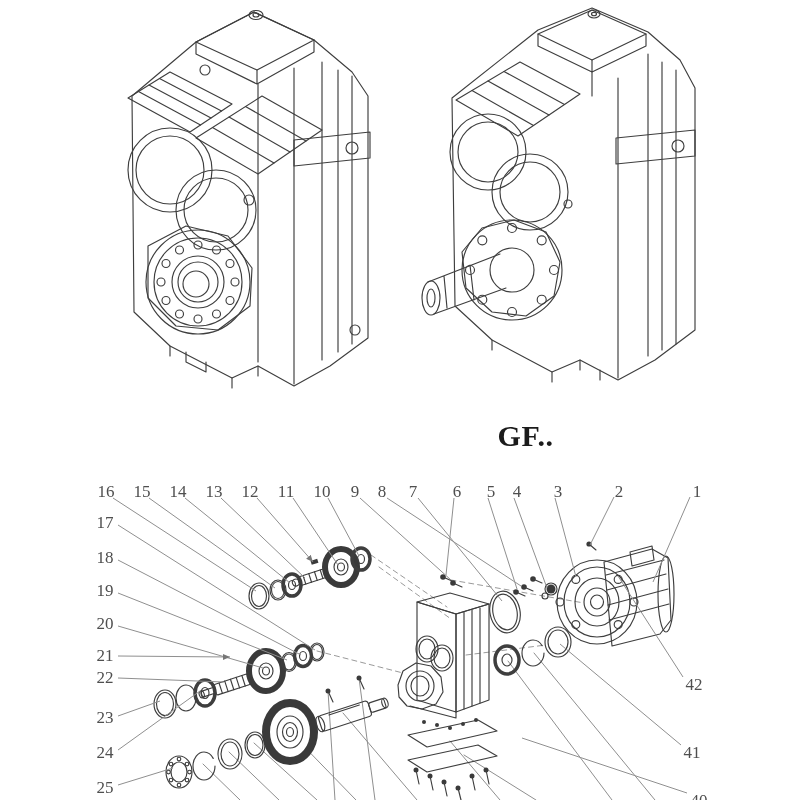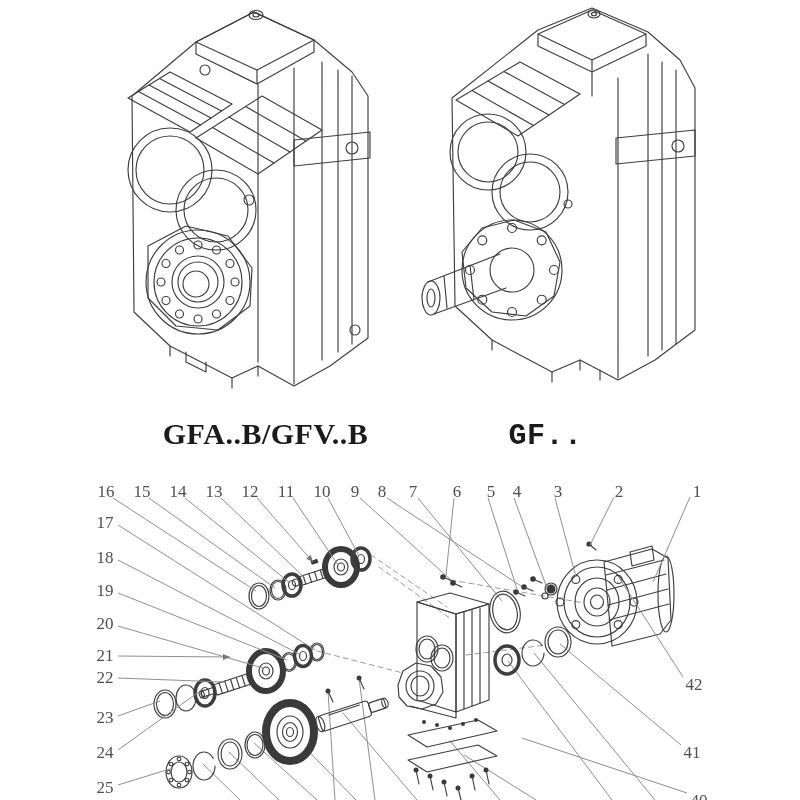--- a/index.html
+++ b/index.html
@@ -9,21 +9,21 @@
   .ink{stroke:var(--ink,#3e3e3e);stroke-width:1.15;fill:none;stroke-linejoin:round;stroke-linecap:round;}
   .ink .fill-dark{fill:#3a3a3a;stroke:none;}
   .rim{stroke:#3a3a3a;fill:#fff;}
   .leader{stroke:var(--leader,#8f8f8f);stroke-width:1;fill:none;}
   .dash{stroke:var(--leader,#8f8f8f);stroke-width:0.9;fill:none;stroke-dasharray:5 4;}
   .callout-num{font-family:"Liberation Serif",serif;font-size:17px;fill:var(--numcol,#4f4f4f);
                text-anchor:middle;dominant-baseline:central;}
   .model-label{position:absolute;font-family:"Liberation Serif",serif;font-weight:700;
                font-size:30px;color:var(--label,#1b1b1b);letter-spacing:.5px;text-align:center;}
   .model-label.left{left:128px;top:417px;width:275px;}
-  .model-label.right{left:468px;top:419px;width:155px;font-family:Liberation Mono, monospace;}
+  .model-label.right{left:448px;top:419px;width:155px;}
 </style>
 </head>
 <body>
 
 <div class="page">
 
   <svg width="800" height="800" viewBox="0 0 800 800">
     <defs>
       <marker id="arr" markerWidth="8" markerHeight="8" refX="7" refY="4" orient="auto">
         <path d="M0,1 L7,4 L0,7 Z" fill="#777"></path>
@@ -342,15 +342,14 @@
         <text x="105" y="787" class="callout-num">25</text>
         <line x1="683" y1="677" x2="618" y2="576" class="leader"></line>
         <text x="694" y="684" class="callout-num">42</text>
         <line x1="681" y1="745" x2="560" y2="644" class="leader"></line>
         <text x="692" y="752" class="callout-num">41</text>
         <line x1="687" y1="793" x2="522" y2="738" class="leader"></line>
         <text x="699" y="800" class="callout-num">40</text>
       </g>
   </svg>
 
-  <div class="model-label left">GFA..B/GFV..B</div>
   <div class="model-label right">GF..</div>
 </div>
 
 </body></html>

